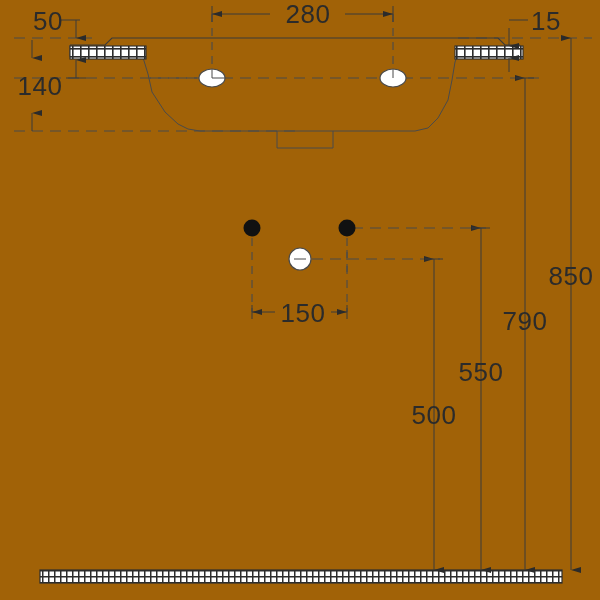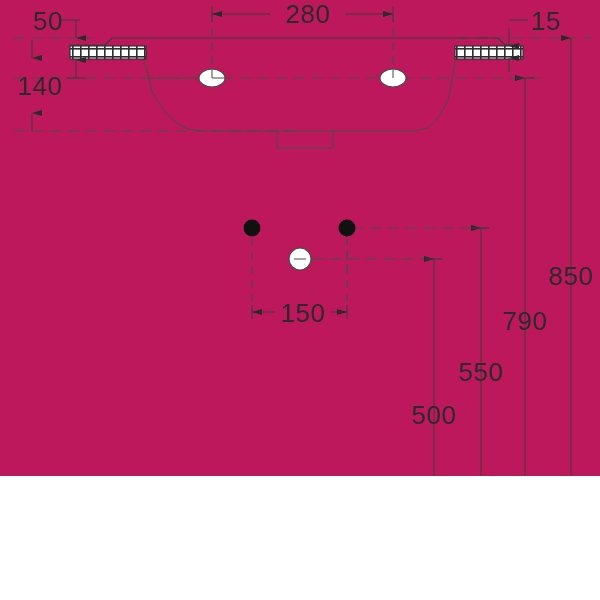--- a/index.html
+++ b/index.html
@@ -6,22 +6,22 @@
     margin: 0;
     padding: 0;
     background: #ffffff;
   }
   body {
     font-family: "Liberation Sans", sans-serif;
   }
   #drawing-root {
     position: relative;
     width: 600px;
-    height: 476px;
-    background: #be185d;
+    height: 600px;
+    background: #a16207;
     overflow: hidden;
   }
   svg#cad {
     display: block;
     width: 600px;
     height: 600px;
   }
   .dim-text {
     font-family: "Liberation Sans", sans-serif;
     font-size: 26px;

